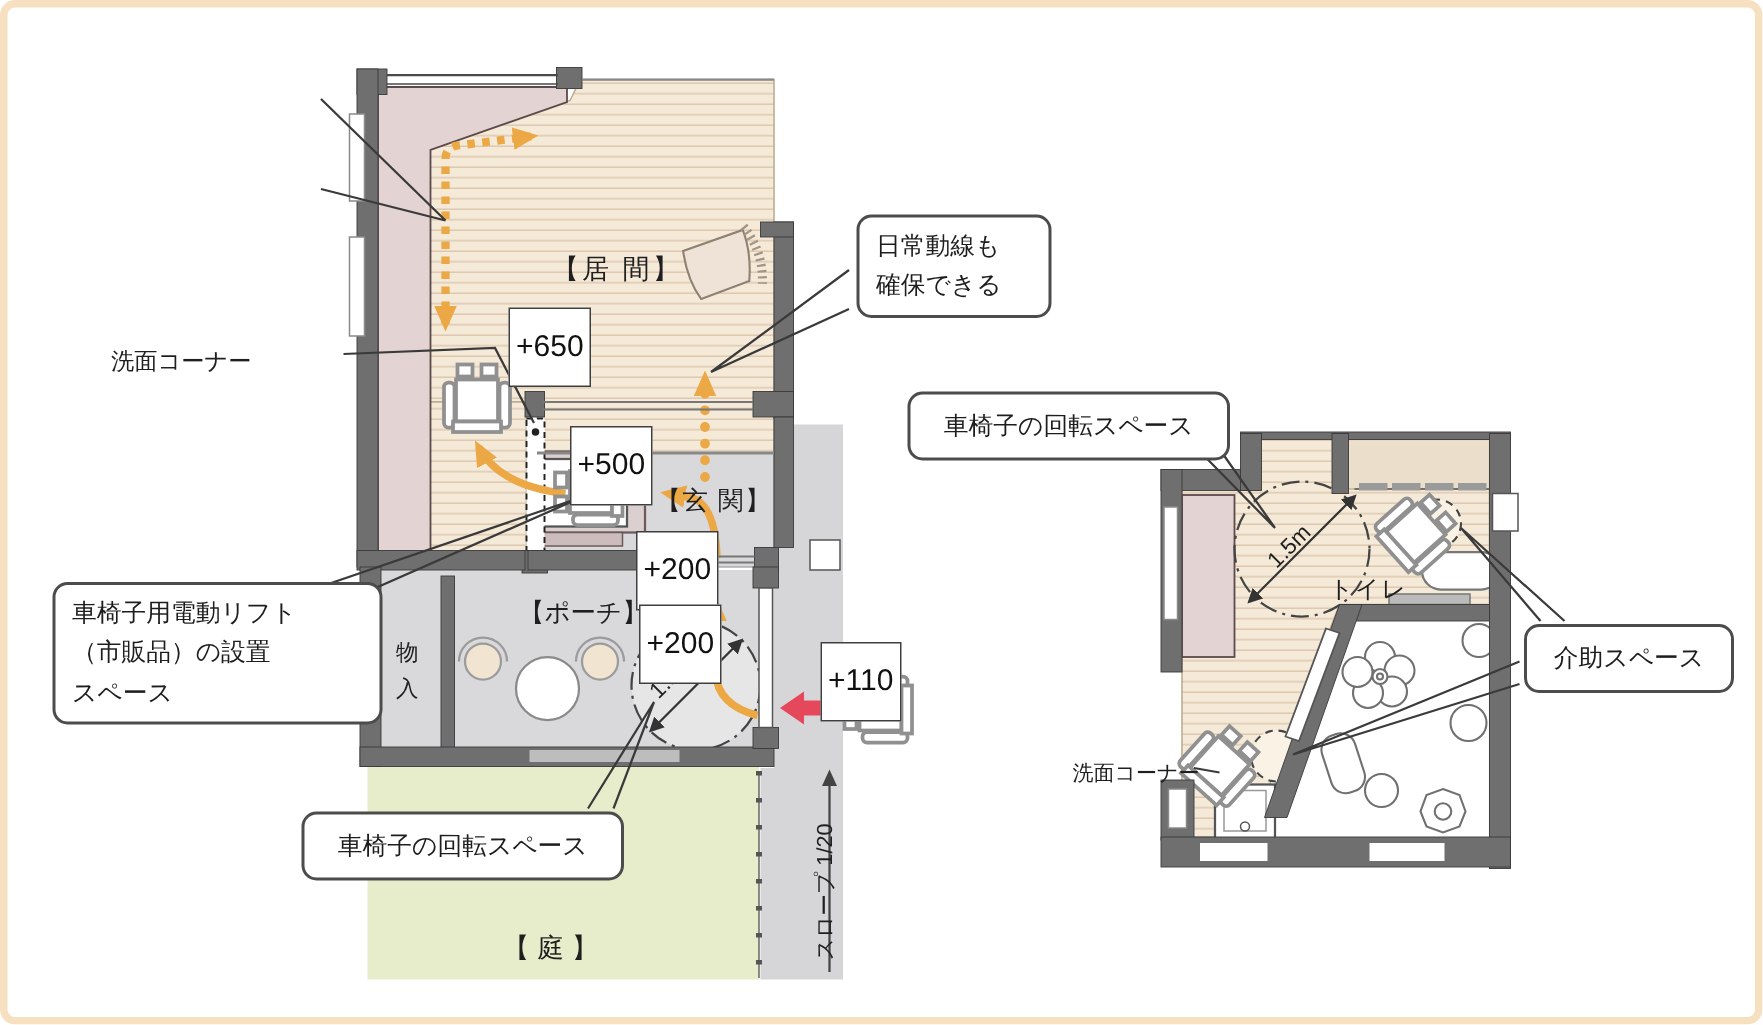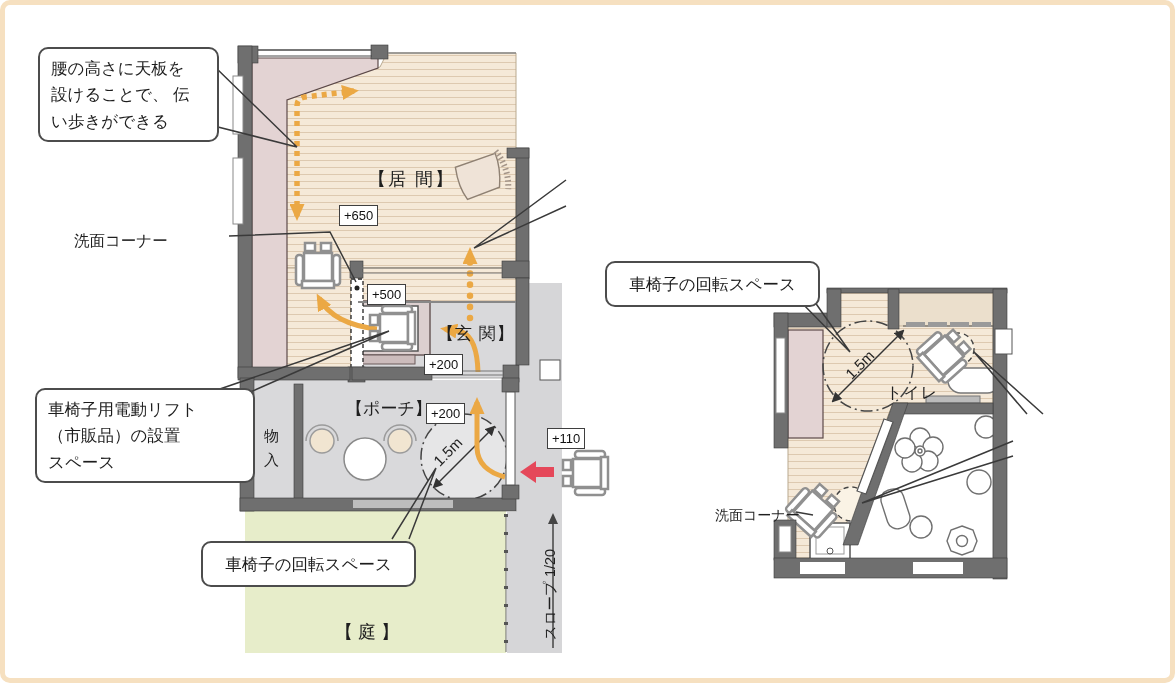--- a/index.html
+++ b/index.html
@@ -3,22 +3,22 @@
 <meta charset="utf-8">
 <style>
   html,body{margin:0;padding:0;background:#fff;font-family:"Liberation Sans",sans-serif;}
   .stage{position:relative;width:1175px;height:683px;background:#fff;border:5px solid #f6e0c0;border-radius:10px;box-sizing:border-box;overflow:hidden;}
   .stage svg{position:absolute;left:0;top:0;}
   .co{position:absolute;background:#fff;border:2px solid #4c4c4c;border-radius:10px;
       padding:6px 11px;font-size:16.5px;line-height:1.6;color:#1d1d1d;white-space:pre-line;
       box-sizing:border-box;z-index:5;}
   .co.center{text-align:center;padding:8px 6px;}
   .lb{position:absolute;color:#1f1f1f;white-space:pre-line;z-index:4;}
-  .lv{position:absolute;background:#fff;border:1.5px solid #3f3f3f;font-size:13px;
-      line-height:19px;padding:0 4px;color:#111;z-index:4;}
+  .lv{position:absolute;background:#fff;border:1.5px solid #3f3f3f;font-size:20px;
+      line-height:19px;padding:16px 4px;color:#111;z-index:4;}
   .rot45{transform:rotate(-45deg);transform-origin:center;}
   .rot90{transform:rotate(-90deg);transform-origin:center;}
 </style>
 </head>
 <body>
 
 <div class="stage">
 
 <svg width="1165" height="673" viewBox="5 5 1165 673">
   <defs>
@@ -216,40 +216,40 @@
     <path d="M229,236 L330,232 L356,282"></path>
     <path d="M214,391 L389,331 M214,408 L389,331"></path>
     <path d="M392,539 L436,468 M409,539 L436,468"></path>
     <path d="M797,298 L850,352 M812,298 L850,352"></path>
     <path d="M1027,414 L974,352 M1043,414 L974,352"></path>
     <path d="M1013,441 L862,503 M1013,456 L862,503"></path>
     <path d="M796,512 L813,515"></path>
   </g>
 </svg>
 
-<div class="co" style="left:33px;top:42px;width:181px">腰の高さに天板を
-設けることで、 伝
-い歩きができる</div>
+<div class="co" style="left:566px;top:138px;width:130px">日常動線も
+確保できる</div>
 <div class="co" style="left:30px;top:383px;width:220px">車椅子用電動リフト
 （市販品）の設置
 スペース</div>
 <div class="co center" style="left:196px;top:536px;width:215px">車椅子の回転スペース</div>
 <div class="co center" style="left:600px;top:256px;width:215px">車椅子の回転スペース</div>
+<div class="co center" style="left:1011px;top:411px;width:140px">介助スペース</div>
 
 <div class="lb" style="left:69px;top:226px;font-size:15.5px">洗面コーナー</div>
 <div class="lb" style="left:710px;top:502px;font-size:14px">洗面コーナー</div>
 <div class="lb" style="left:363px;top:162px;font-size:18px;letter-spacing:2px">【居 間】</div>
 <div class="lb" style="left:432px;top:317px;font-size:17px;letter-spacing:1px">【玄 関】</div>
 <div class="lb" style="left:341px;top:392px;font-size:17px">【ポーチ】</div>
 <div class="lb" style="left:259px;top:419px;font-size:15px;width:17px;word-break:break-all;line-height:24px">物入</div>
 <div class="lb" style="left:330px;top:615px;font-size:18px">【 庭 】</div>
 <div class="lb" style="left:881px;top:378px;font-size:16px;letter-spacing:1px">トイレ</div>
 <div class="lb rot90" style="left:465px;top:580px;width:160px;text-align:center;font-size:14.5px">スロープ 1/20</div>
 <div class="lb rot45" style="left:426px;top:438px;font-size:15px">1.5m</div>
 <div class="lb rot45" style="left:838px;top:351px;font-size:15px">1.5m</div>
 
 <div class="lv" style="left:334px;top:200px">+650</div>
-<div class="lv" style="left:362px;top:279px">+500</div>
+<div class="lv" style="left:375px;top:279px">+500</div>
 <div class="lv" style="left:419px;top:349px">+200</div>
 <div class="lv" style="left:421px;top:398px">+200</div>
 <div class="lv" style="left:542px;top:423px">+110</div>
 
 </div>
 
 </body></html>

